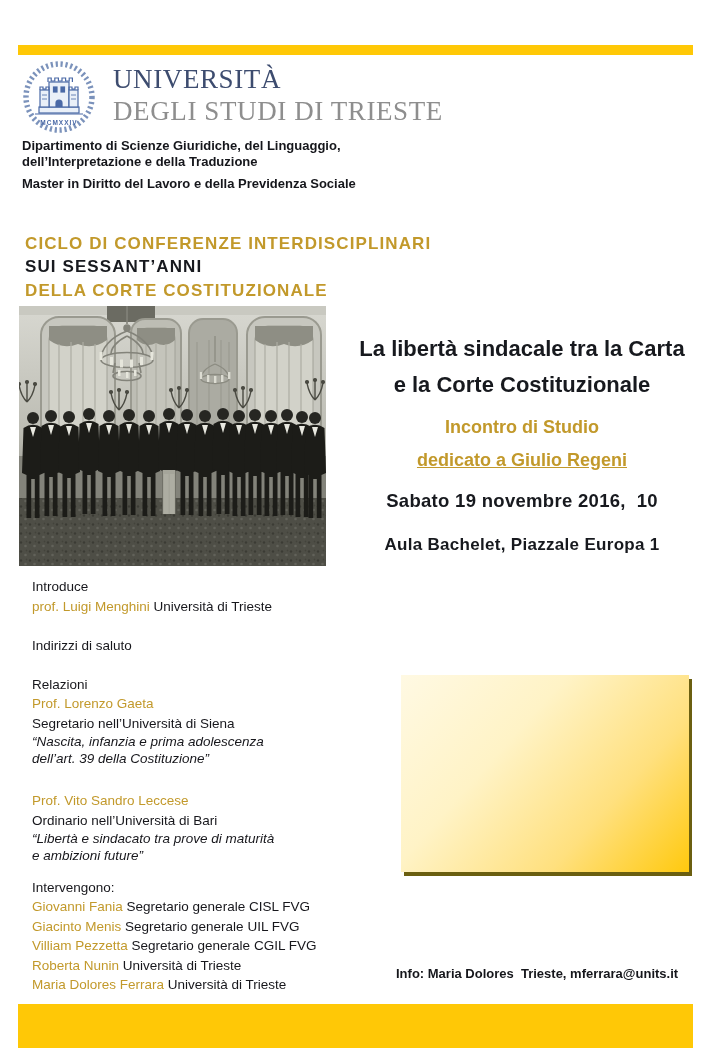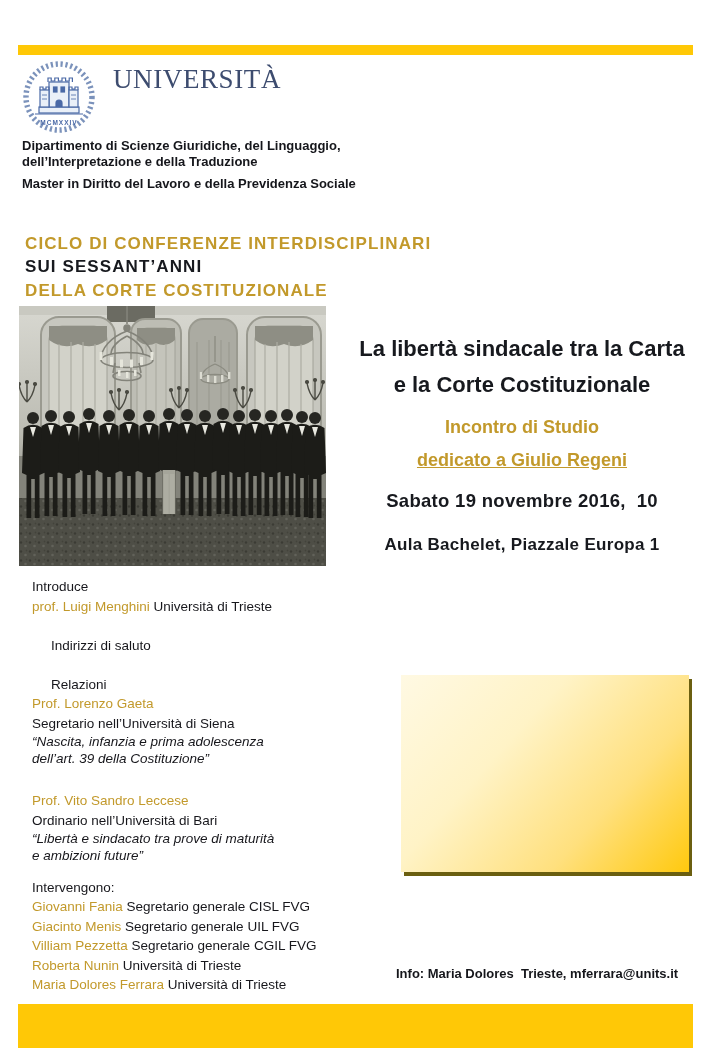--- a/index.html
+++ b/index.html
@@ -37,21 +37,21 @@
   .rc.t2{top:36px;font-size:22px;}
   .rc.g1{top:81px;font-size:18px;}
   .rc.g2{top:114px;font-size:18px;text-decoration:underline;}
   .rc.date{top:154px;font-size:18.5px;letter-spacing:.3px;}
   .rc.venue{top:199px;font-size:17px;letter-spacing:.3px;}
 
   .program{position:absolute;left:32px;top:577px;width:352px;
     font-size:13.5px;font-weight:normal;color:#17171C;}
   .ln{line-height:19.5px;white-space:nowrap;}
   .ln.quote{font-style:italic;line-height:17px;}
-  .mt-line{margin-top:19.5px;margin-left:19px;}
+  .mt-line{margin-top:19.5px;}
   .mt-lg{margin-top:24px;}
   .mt-md{margin-top:13.5px;}
 
   .panel{position:absolute;left:401px;top:675px;width:288px;height:197px;
     background:linear-gradient(132deg,#FFF9E3 0%,#FFF3C6 36%,#FFE07E 70%,#FFC90E 100%);
     box-shadow:3px 4px 0 0 #6B5F10;}
 
   .info{position:absolute;left:396px;top:966px;font-size:13px;font-weight:bold;
     color:#15161B;white-space:pre;}
 </style>
@@ -75,20 +75,21 @@
       <path d="M49,33 v-3 h3 v2.2 h3 v-2.2 h3 v3" fill="none"></path>
       <rect x="33.5" y="30" width="3.5" height="5" fill="#4A69A6"></rect>
       <rect x="41" y="30" width="3.5" height="5" fill="#4A69A6"></rect>
       <path d="M36,50 v-4 a3,3 0 0 1 6,0 v4" fill="#4A69A6"></path>
       <path d="M22,38 h5 M22,42 h5 M51,38 h5 M51,42 h5" fill="none" stroke-width="0.8"></path>
     </g>
     <text x="39" y="68" text-anchor="middle" font-size="6.5" font-weight="bold" fill="#4A69A6" letter-spacing="1">MCMXXIV</text>
   </svg>
 
   <div class="wordmark1">UNIVERSITÀ</div>
+  <div class="wordmark2">DEGLI STUDI DI TRIESTE</div>
 
   <div class="dept">
     <div>Dipartimento di Scienze Giuridiche, del Linguaggio,</div>
     <div>dell’Interpretazione e della Traduzione</div>
   </div>
   <div class="master">Master in Diritto del Lavoro e della Previdenza Sociale</div>
 
   <div class="series">
     <div class="gold">CICLO DI CONFERENZE INTERDISCIPLINARI</div>
     <div class="nearblack">SUI SESSANT’ANNI</div>

